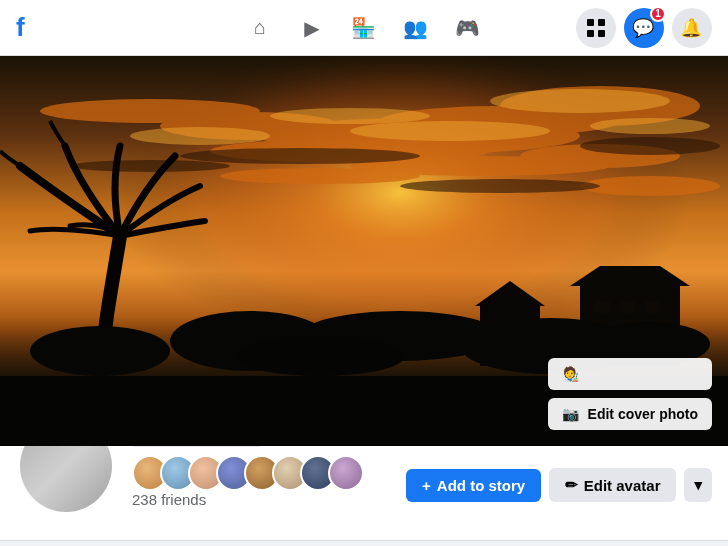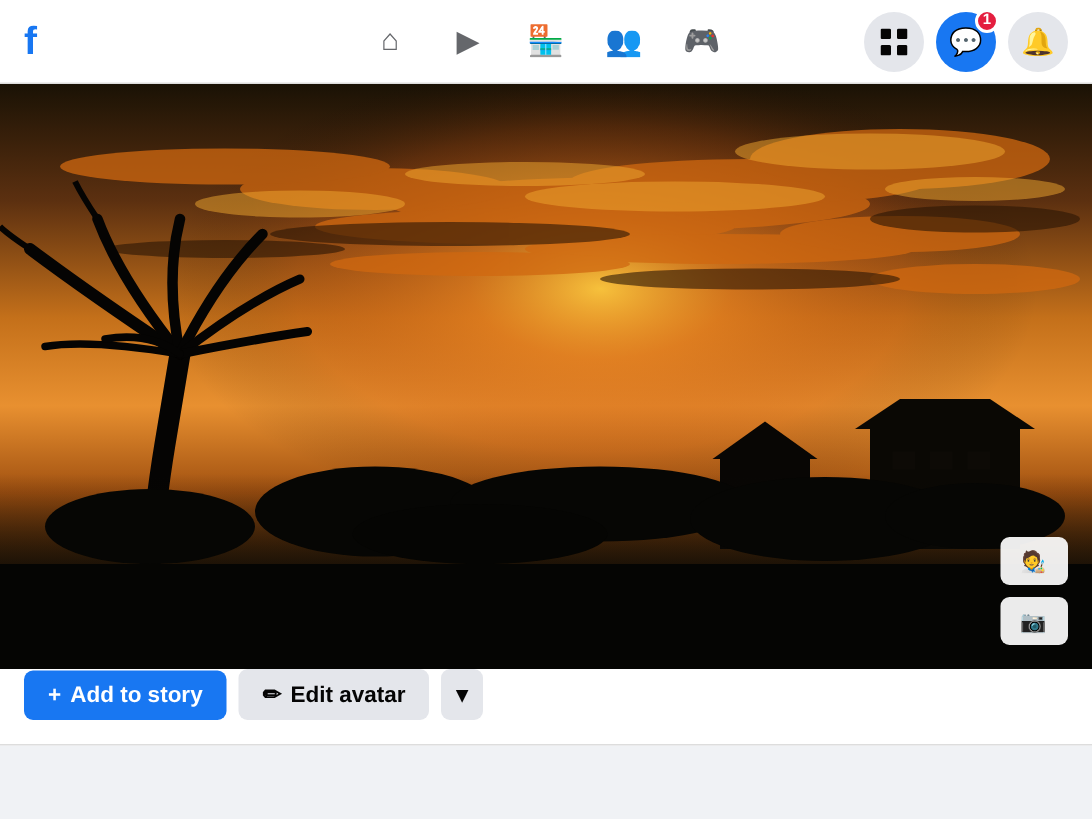--- a/index.html
+++ b/index.html
@@ -402,26 +402,48 @@
       <rect x="0" y="320" width="728" height="70" fill="#050503"></rect>
     </svg>
   </div>
 
   <div class="cover-buttons">
     <button class="cover-btn">
       <span>🧑‍🎨</span>
     </button>
     <button class="cover-btn">
       <span>📷</span>
+      <span>Edit cover photo</span>
     </button>
   </div>
 </div>
 
 <div class="profile-section">
   <div class="profile-bottom-row">
+    <div class="profile-left">
+      <div class="profile-avatar-row">
+        <div class="profile-avatar">
+          <div class="profile-avatar-inner"></div>
+        </div>
+        <div class="profile-info">
+          <div class="profile-name"></div>
+          <div class="friends-avatars">
+            <div class="friend-avatar fa-1"></div>
+            <div class="friend-avatar fa-2"></div>
+            <div class="friend-avatar fa-3"></div>
+            <div class="friend-avatar fa-4"></div>
+            <div class="friend-avatar fa-5"></div>
+            <div class="friend-avatar fa-6"></div>
+            <div class="friend-avatar fa-7"></div>
+            <div class="friend-avatar fa-8"></div>
+          </div>
+          <div class="profile-friends-count">238 friends</div>
+        </div>
+      </div>
+    </div>
 
     <div class="profile-actions">
       <button class="btn-add-story">
         <span>+</span>
         <span>Add to story</span>
       </button>
       <button class="btn-edit-profile">
         <span>✏</span>
         <span>Edit avatar</span>
       </button>

